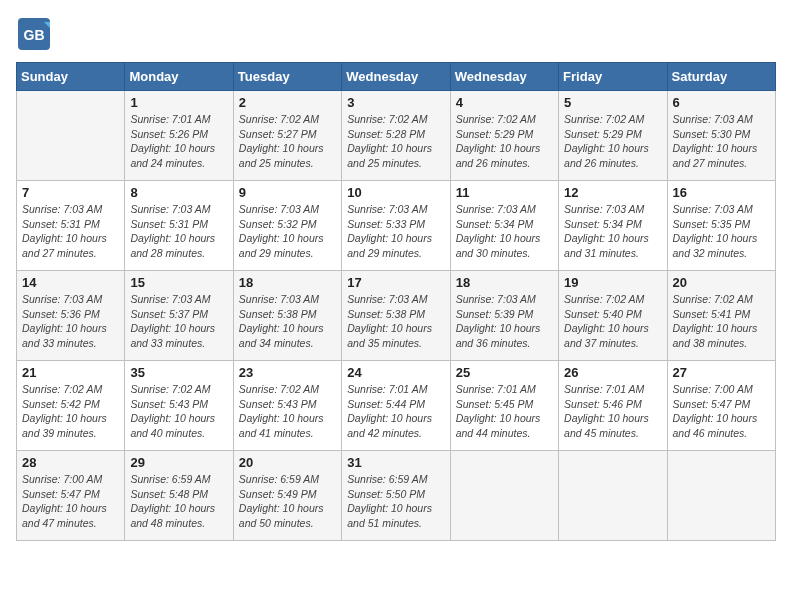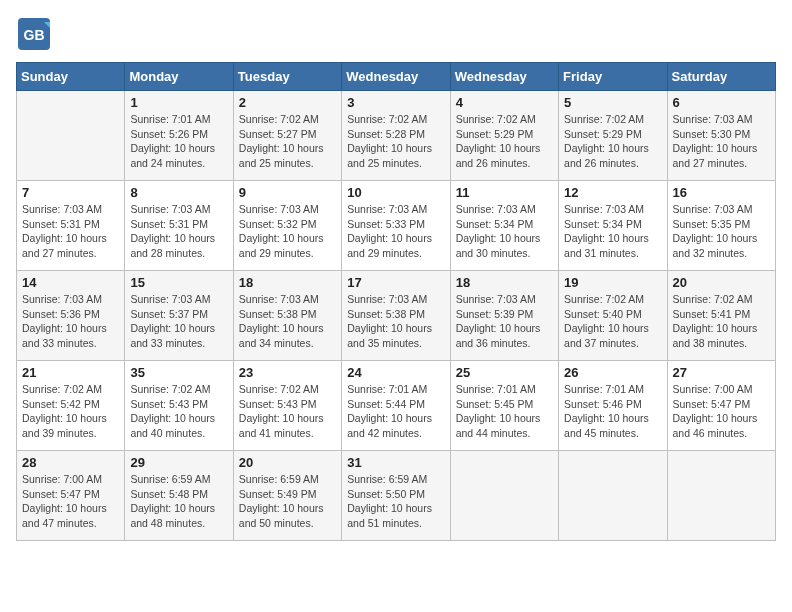--- a/index.html
+++ b/index.html
@@ -66,20 +66,21 @@
     .day-num {
       font-weight: bold;
       font-size: 13px;
       color: #222;
       display: block;
       margin-bottom: 2px;
     }
     .cell-text {
       line-height: 1.4;
       color: #444;
+      font-style: italic;
     }
     .empty-cell {
       background-color: #f5f5f5;
     }
   </style>
 </head>
 <body>
 
 <div class="header">
   <div class="logo">

